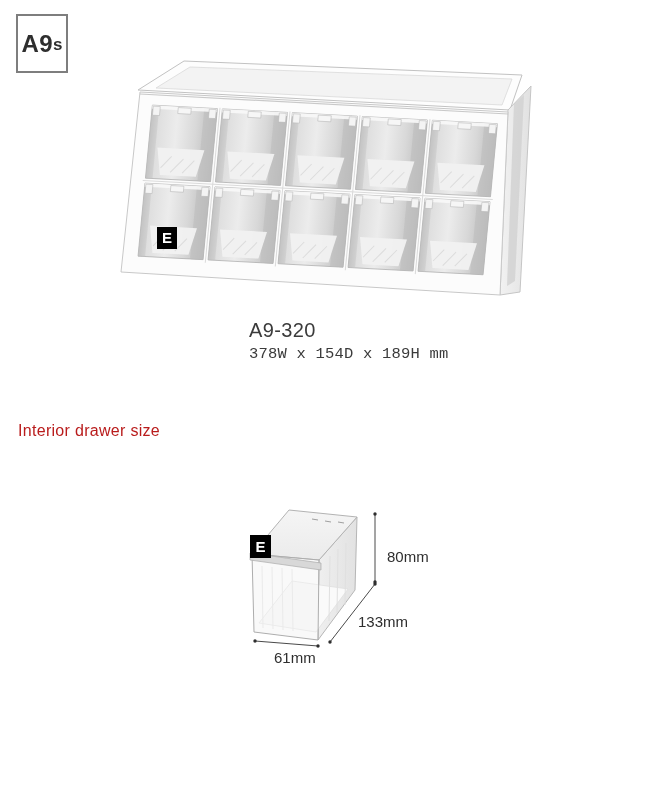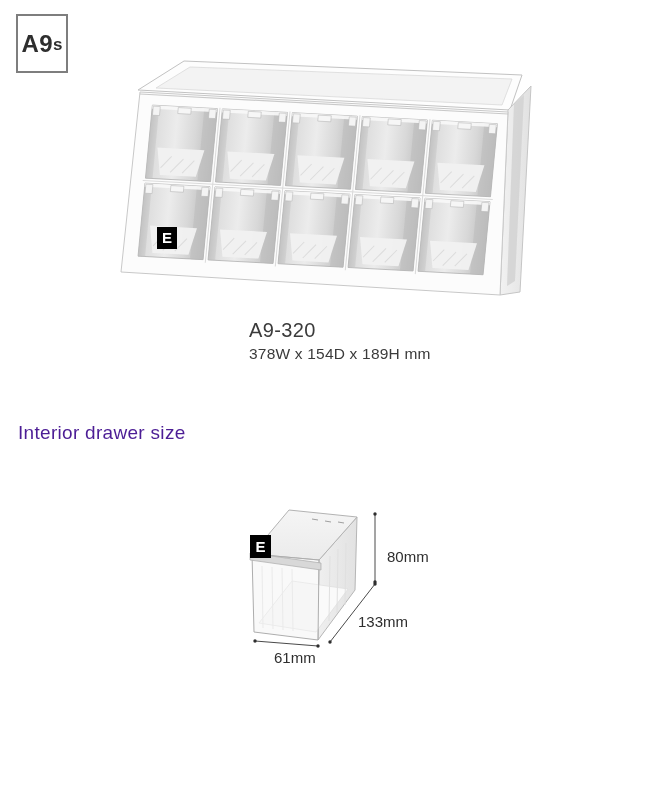--- a/index.html
+++ b/index.html
@@ -12,23 +12,23 @@
   .series-box{
     left:16px;top:14px;width:52px;height:59px;
     border:2px solid #7e7e7e;box-sizing:border-box;
     display:flex;align-items:center;justify-content:center;
     background:#ffffff;
   }
   .series-main{font-size:24px;font-weight:800;color:#2e2e2e;letter-spacing:0.5px;}
   .series-sub{font-size:17px;font-weight:600;color:#2e2e2e;align-self:center;margin-top:3px;}
   
   .product-code{left:249px;top:319px;font-size:20px;color:#3b3b3b;letter-spacing:0.4px;}
-  .product-size{left:249px;top:345px;font-size:15.5px;color:#3b3b3b;letter-spacing:0.2px;}
+  .product-size{left:249px;top:345px;font-size:15.5px;color:#3b3b3b;letter-spacing:0.2px;font-family:Liberation Mono, monospace;}
   
-  .section-heading{left:18px;top:422px;font-size:19px;color:#4c1d95;letter-spacing:0.3px;}
+  .section-heading{left:18px;top:422px;font-size:16px;color:#b91c1c;letter-spacing:0.3px;}
   svg{display:block;}
   svg text{font-family:"Liberation Sans", sans-serif;}
   .dim-label{font-size:15px;fill:#2e2e2e;}
   .badge-text{font-size:15px;font-weight:bold;fill:#ffffff;}
 </style>
 </head>
 <body>
 
 <div class="abs series-box">
   <span class="series-main">A9</span>

